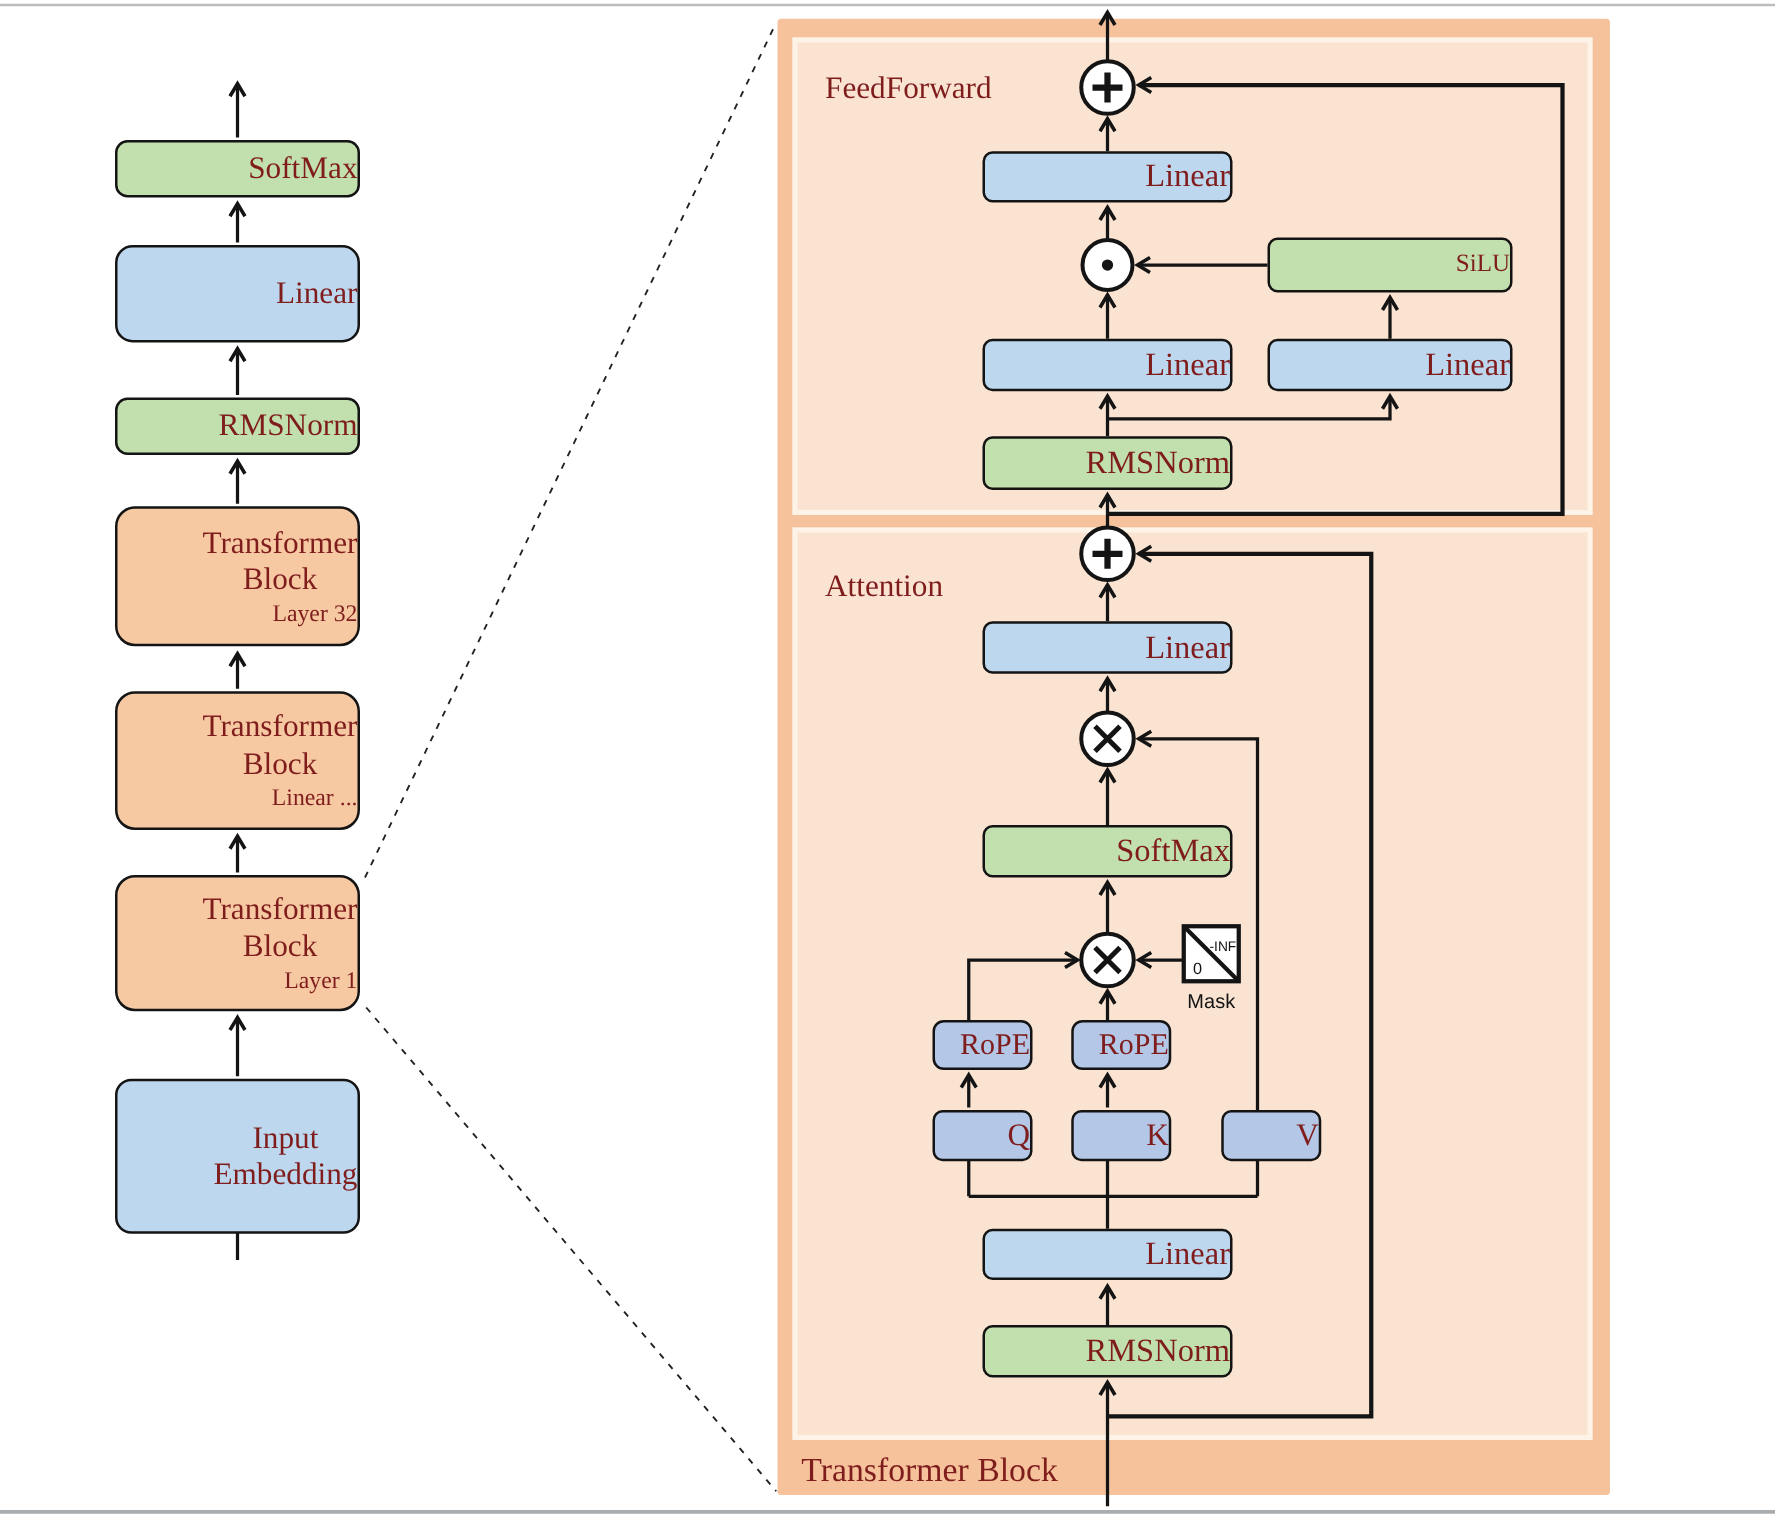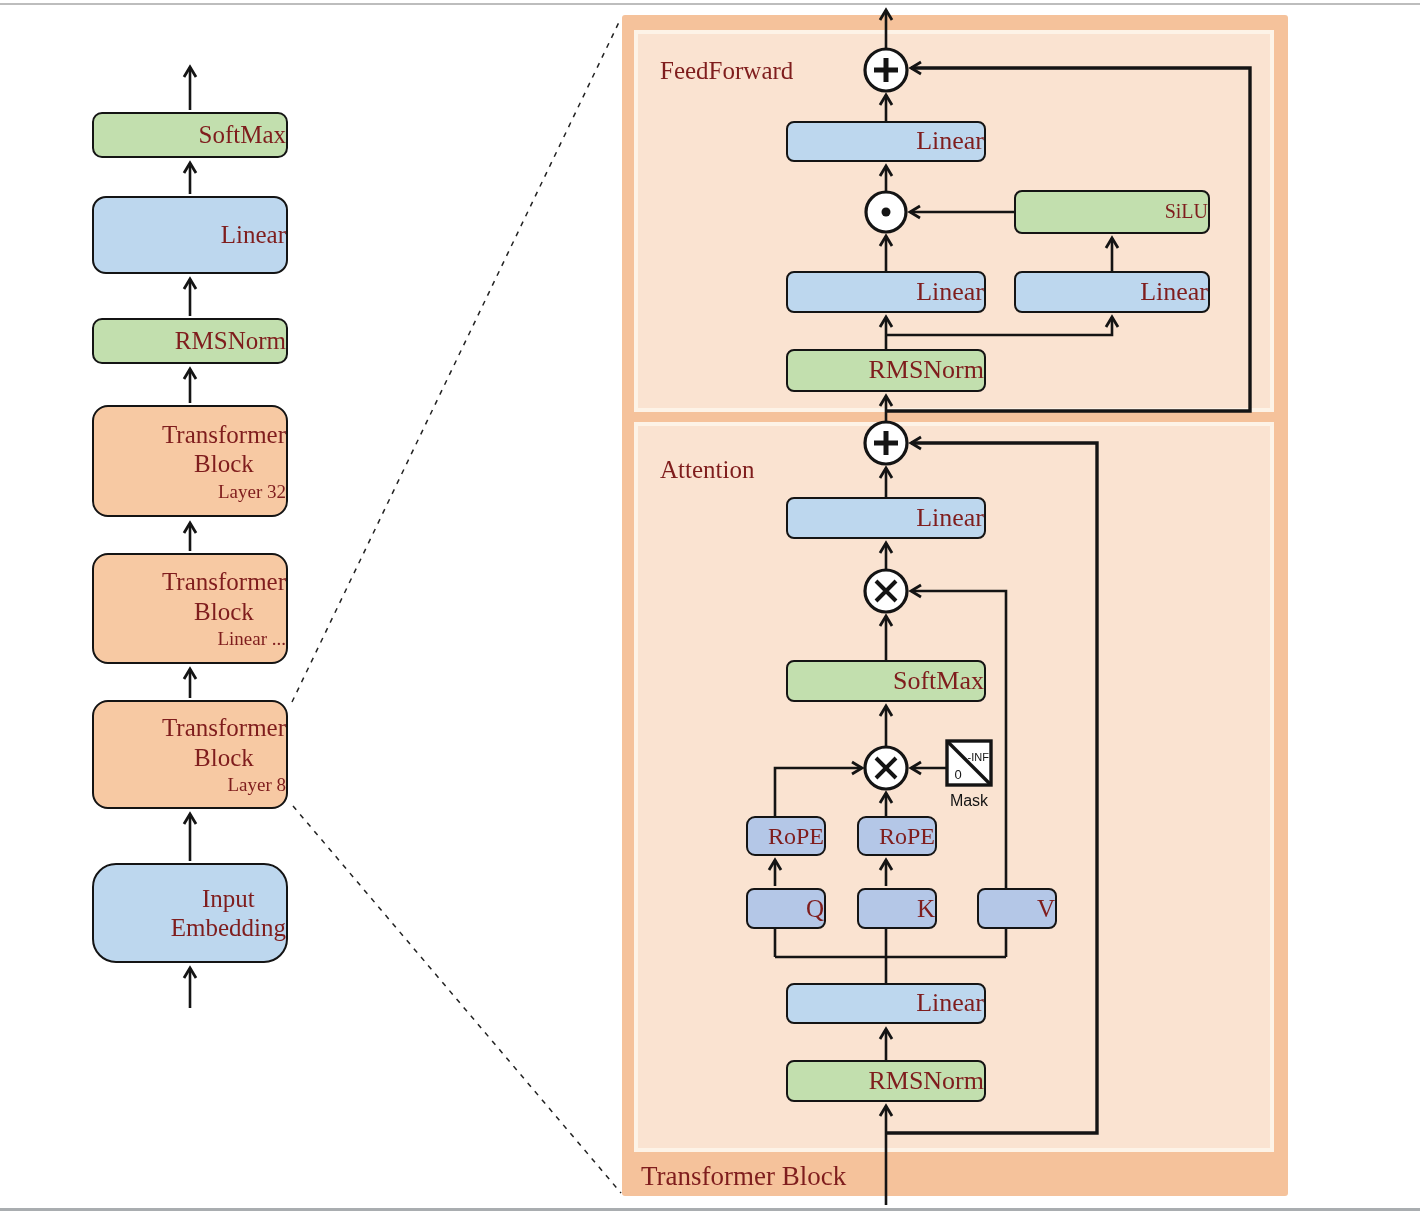--- a/index.html
+++ b/index.html
@@ -62,23 +62,23 @@
     <div class="sub">Layer 32</div>
   </div>
   <div class="box orange" style="left:92px;top:553px;width:196px;height:111px;border-radius:16px;font-size:25px;">
     <div>Transformer
 Block</div>
     <div class="sub">Linear ...</div>
   </div>
   <div class="box orange" style="left:92px;top:700px;width:196px;height:109px;border-radius:16px;font-size:25px;">
     <div>Transformer
 Block</div>
-    <div class="sub">Layer 8</div>
-  </div>
-  <div class="box blue" style="left:92px;top:863px;width:196px;height:100px;border-radius:24px;font-size:25px;">
+    <div class="sub">Layer 1</div>
+  </div>
+  <div class="box blue" style="left:92px;top:863px;width:196px;height:124px;border-radius:13px;font-size:25px;">
     <div>Input
 Embedding</div>
   </div>
 
   <div class="box blue" style="left:786px;top:121px;width:200px;height:41px;border-radius:8px;font-size:26px;">
     <div>Linear</div>
   </div>
   <div class="box green" style="left:1014px;top:190px;width:196px;height:44px;border-radius:8px;font-size:20px;">
     <div>SiLU</div>
   </div>

